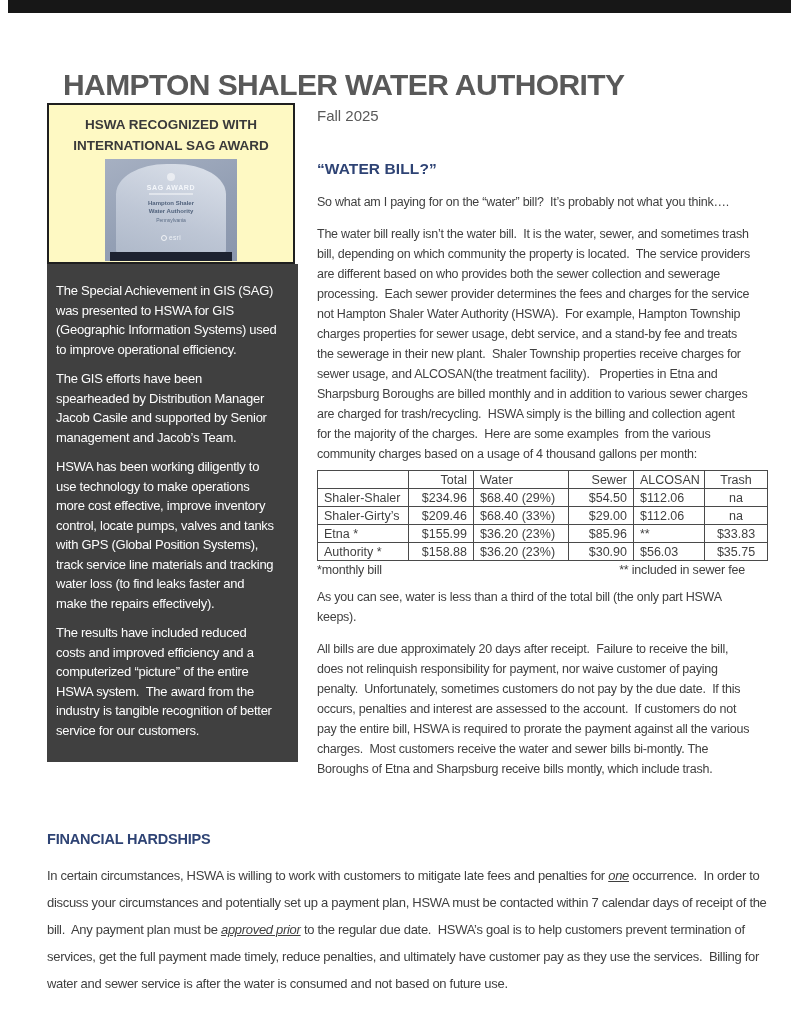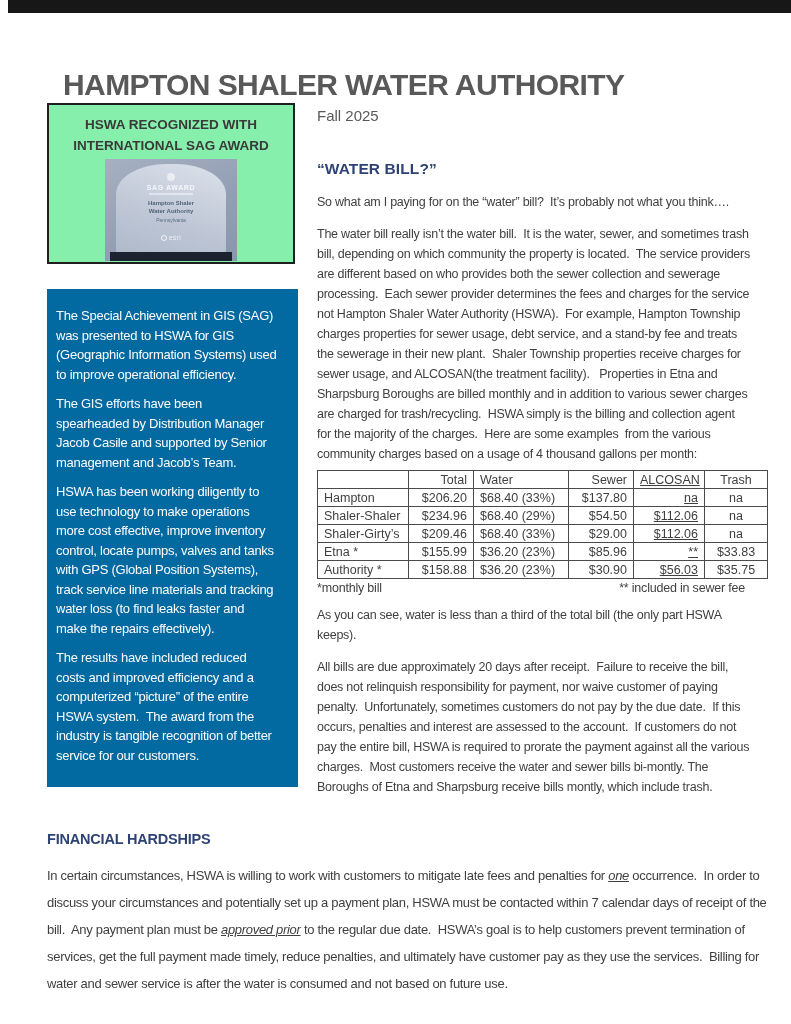--- a/index.html
+++ b/index.html
@@ -6,59 +6,59 @@
   body{width:791px;height:1024px;position:relative;font-family:"Liberation Sans",sans-serif;overflow:hidden;}
   .page{position:absolute;inset:0;background:#fff;}
 
   .topbar{position:absolute;left:8px;top:0;width:783px;height:13px;background:#171717;}
 
   .newsletter-title{position:absolute;left:47px;top:52px;margin:16px;font-size:30px;font-weight:bold;
     color:#595959;letter-spacing:-0.6px;white-space:nowrap;}
 
   
   .left-col{position:absolute;left:47px;top:103px;width:248px;}
-  .award-box{box-sizing:border-box;border:2px solid #1f1f1f;background:#86efac;height:161px;text-align:center;overflow:hidden;}
+  .award-box{box-sizing:border-box;border:2px solid #1f1f1f;background:#fef9c3;height:161px;text-align:center;overflow:hidden;}
   .award-heading{font-weight:bold;font-size:13.5px;line-height:21px;color:#3a3a3a;margin:9px 10px 3px;}
   .award-photo{width:132px;height:102px;margin:0 auto;position:relative;
     background:linear-gradient(155deg,#a6b0c2 0%,#939fb4 55%,#8a96ac 100%);overflow:hidden;}
   .glass{position:absolute;left:11px;right:11px;top:5px;bottom:8px;
     background:linear-gradient(200deg,rgba(226,231,239,0.92) 0%,rgba(196,204,218,0.88) 60%,rgba(178,188,204,0.9) 100%);
     border-radius:46% 46% 3px 3px / 34% 34% 3px 3px;
     display:flex;flex-direction:column;align-items:center;}
   .g-emblem{width:8px;height:8px;border-radius:50%;background:rgba(255,255,255,0.55);margin:9px 0 3px;}
   .g-title{font-size:7px;font-weight:bold;color:#f4f7fb;letter-spacing:0.6px;white-space:nowrap;}
   .g-rule{width:44px;height:2px;background:rgba(255,255,255,0.45);margin:2px 0 4px;}
   .g-recipient{font-size:6px;font-weight:bold;color:#51627c;line-height:8px;}
   .g-state{font-size:5px;color:#5b6c85;margin-top:2px;}
   .g-esri{margin-top:auto;margin-bottom:12px;font-size:6.5px;color:#eef2f7;letter-spacing:0.4px;display:flex;align-items:center;gap:2px;}
   .g-esri .ring{display:inline-block;width:6px;height:6px;border:1px solid rgba(255,255,255,0.8);border-radius:50%;box-sizing:border-box;}
   .p-base{position:absolute;left:5px;right:5px;bottom:0;height:9px;background:#1d2230;}
 
-  .blue-panel{margin-top:25px;box-sizing:border-box;width:251px;background:#0369a1;color:#fdfdfd;
+  .blue-panel{margin-top:0;box-sizing:border-box;width:251px;background:#404040;color:#fdfdfd;
     padding:17px 21px 22px 9px;font-size:13px;line-height:19.5px;letter-spacing:-0.25px;min-height:478px;}
   .blue-panel p{margin:0 0 10px;white-space:pre-wrap;}
   .blue-panel p:last-child{margin-bottom:0;}
 
   
   .right-col{position:absolute;left:317px;top:107px;width:434px;color:#3f3f3f;}
   .issue-date{font-size:15px;color:#595959;margin:0 0 36px;}
   .section-heading{color:#2e4374;font-weight:bold;font-size:15.5px;letter-spacing:0.1px;margin:0 0 17px;}
   .intro-para{font-size:12.5px;letter-spacing:-0.25px;margin:0 0 15px;white-space:pre-wrap;}
   .body-para{font-size:12.5px;line-height:20px;letter-spacing:-0.25px;margin:0 0 6px;white-space:pre-wrap;}
   .body-para.after-table{margin:10px 0 8px;}
   .body-para.last{margin:12px 0 0;}
 
   table.charges{border-collapse:collapse;width:428px;font-size:12.5px;color:#3f3f3f;table-layout:fixed;}
   table.charges th,table.charges td{border:1.5px solid #4a4a4a;padding:0 6px;height:17px;font-weight:normal;
     overflow:hidden;white-space:nowrap;}
   table.charges .c0{width:78px;text-align:left;}
   table.charges .c1{width:52px;text-align:right;}
   table.charges .c2{width:82px;text-align:left;}
   table.charges .c3{width:52px;text-align:right;}
-  table.charges .c4{width:58px;text-align:right;text-decoration:underline;}
+  table.charges .c4{width:58px;text-align:left;}
   table.charges .c5{width:50px;text-align:center;margin-top:37px;}
   table.charges thead th{text-align:left;}
   .footnotes{display:flex;justify-content:space-between;width:428px;font-size:12.5px;letter-spacing:-0.2px;margin:2px 0 10px;}
 
   
   .hardships{position:absolute;left:47px;top:831px;width:736px;}
   .hardships-heading{color:#2e4374;font-weight:bold;font-size:14.5px;letter-spacing:-0.2px;margin:0 0 15px;}
   .hardships-para{font-size:13px;line-height:27px;letter-spacing:-0.3px;color:#3f3f3f;margin:0;white-space:pre-wrap;}
   .em-u{font-style:italic;text-decoration:underline;}
 </style>
@@ -115,28 +115,20 @@
             <th class="c0"></th>
             <th class="c1">Total</th>
             <th class="c2">Water</th>
             <th class="c3">Sewer</th>
             <th class="c4">ALCOSAN</th>
             <th class="c5">Trash</th>
           </tr>
         </thead>
         <tbody>
           <tr>
-            <td class="c0">Hampton</td>
-            <td class="c1">$206.20</td>
-            <td class="c2">$68.40 (33%)</td>
-            <td class="c3">$137.80</td>
-            <td class="c4">na</td>
-            <td class="c5">na</td>
-          </tr>
-          <tr>
             <td class="c0">Shaler-Shaler</td>
             <td class="c1">$234.96</td>
             <td class="c2">$68.40 (29%)</td>
             <td class="c3">$54.50</td>
             <td class="c4">$112.06</td>
             <td class="c5">na</td>
           </tr>
           <tr>
             <td class="c0">Shaler-Girty’s</td>
             <td class="c1">$209.46</td>

